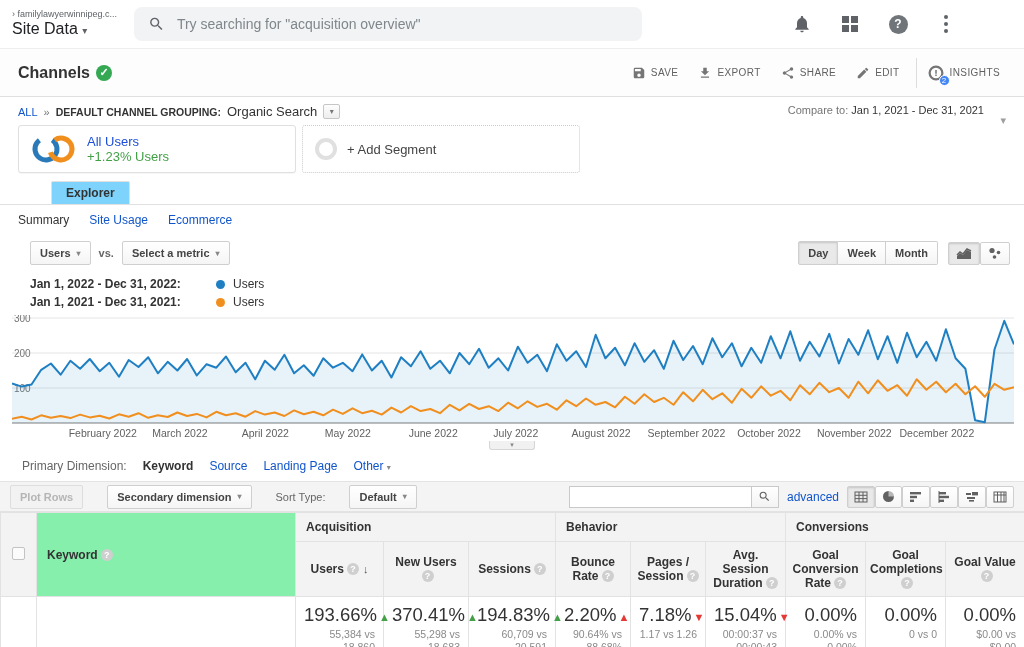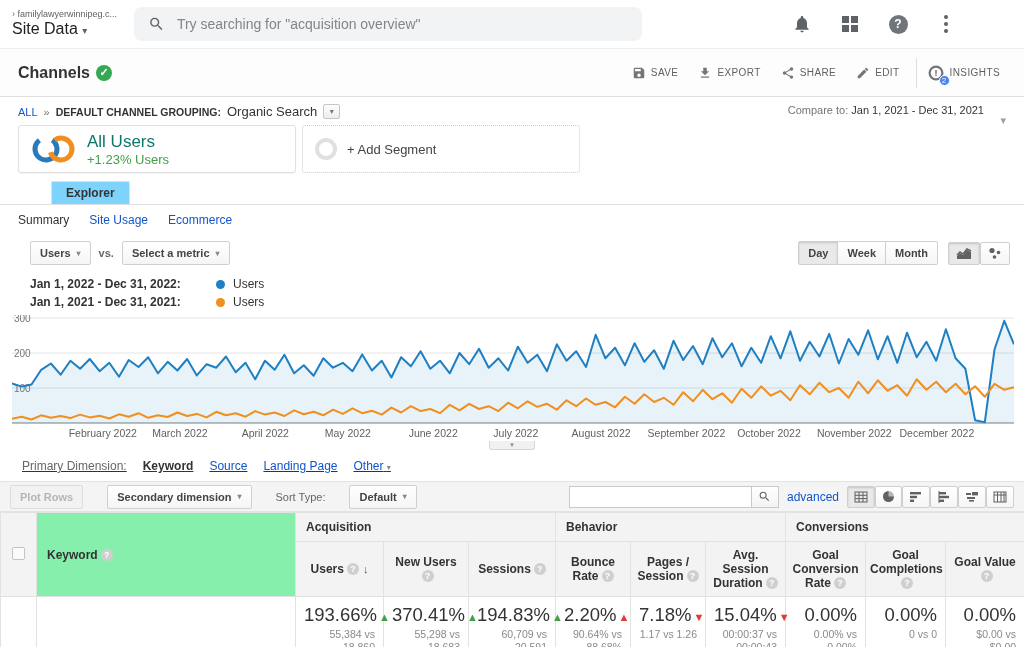--- a/index.html
+++ b/index.html
@@ -57,21 +57,21 @@
   .date-compare { font-size:11px; }
   .date-compare .lbl { color:#757575; }
   .date-caret { position:absolute; right:4px; top:10px; color:#9e9e9e; font-size:11px; }
 
   
   .segments { display:flex; gap:6px; padding:2px 14px 8px 18px; }
   .seg-card { width:278px; height:48px; border:1px solid #e0e0e0; border-radius:3px;
     display:flex; align-items:center; padding:0 12px; gap:10px; background:#fff;
     box-shadow:0 1px 1px rgba(0,0,0,.04); cursor:pointer; }
   .seg-card.add { border:1px dotted #ccc; box-shadow:none; }
-  .seg-name { font-size:17px; color:#0f766e; }
+  .seg-name { font-size:13px; color:#1d4ed8; }
   .seg-change { font-size:13px; }
   .add-circle { width:22px; height:22px; border-radius:50%; border:4px solid #e0e0e0; }
   .add-label { font-size:13px; color:#444; }
 
   
   .tabstrip { padding:0 0 0 18px; border-bottom:1px solid #e0e0e0; height:24px; display:flex; }
   .tab { background:#7dd3fc; border:1px solid #e0e0e0; border-bottom:none; padding:4px 14px 5px;
     font-size:12px; font-weight:bold; color:#333; border-radius:2px 2px 0 0; cursor:pointer;margin-left:33px; }
   .subtabs { display:flex; gap:20px; padding:8px 18px 6px; font-size:12px; }
   .subtab.active { color:#333; cursor:default; }
@@ -98,21 +98,21 @@
   .dot { width:9px; height:9px; border-radius:50%; }
 
   
   .chart-wrap { padding:2px 10px 0 12px; position:relative; }
   .collapse-tab { position:absolute; left:50%; transform:translateX(-50%); bottom:-3px;
     width:46px; height:9px; background:#f1f1f1; border:1px solid #d5d5d5; border-top:none;
     border-radius:0 0 3px 3px; display:flex; align-items:center; justify-content:center;
     font-size:7px; color:#888; cursor:pointer; }
 
   
-  .dim-row { display:flex; align-items:center; gap:16px; font-size:12px; padding:12px 18px 8px 22px;text-decoration:underline; }
+  .dim-row { display:flex; align-items:center; gap:16px; font-size:12px; padding:12px 18px 8px 22px; }
   .dim-label { color:#666; }
   .dim-active { font-weight:bold; color:#333; cursor:default; }
 
   
   .table-toolbar { background:#f4f4f4; border-top:1px solid #e3e3e3; border-bottom:1px solid #e3e3e3;
     display:flex; align-items:center; padding:4px 10px; gap:24px; height:31px; }
   .btn.disabled { color:#b5b5b5; cursor:default; background:#f2f2f2; border-color:#ddd; }
   .toolbar-label { font-size:11px; color:#666; }
   .toolbar-right { margin-left:auto; display:flex; align-items:center; gap:8px; }
   .tbl-search { display:flex; }

